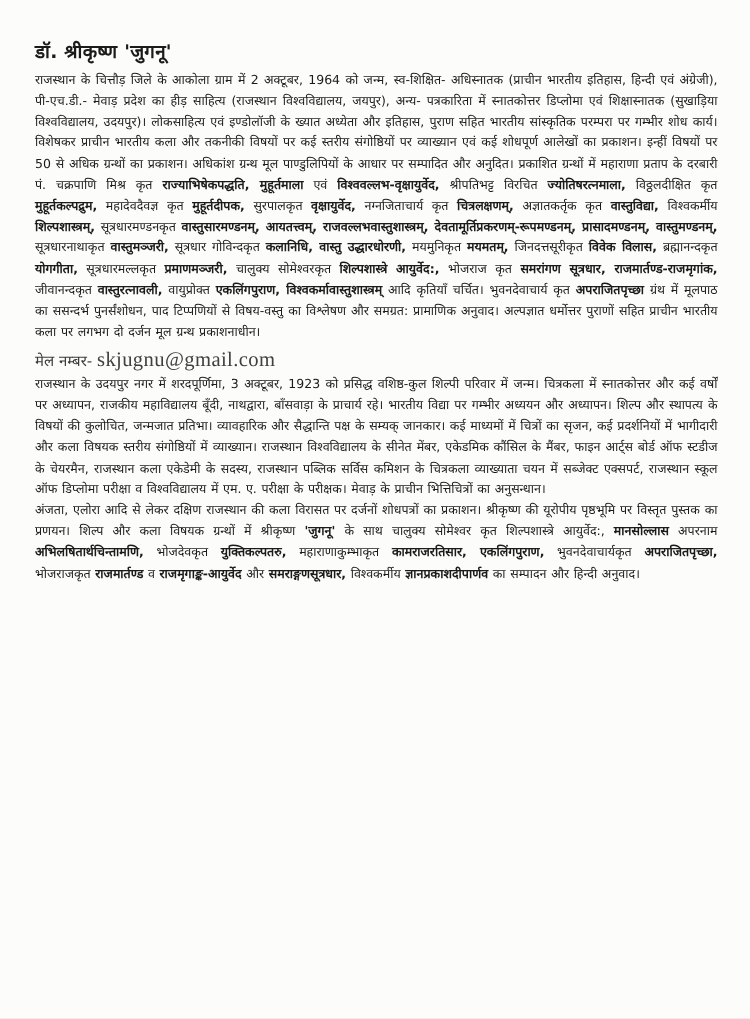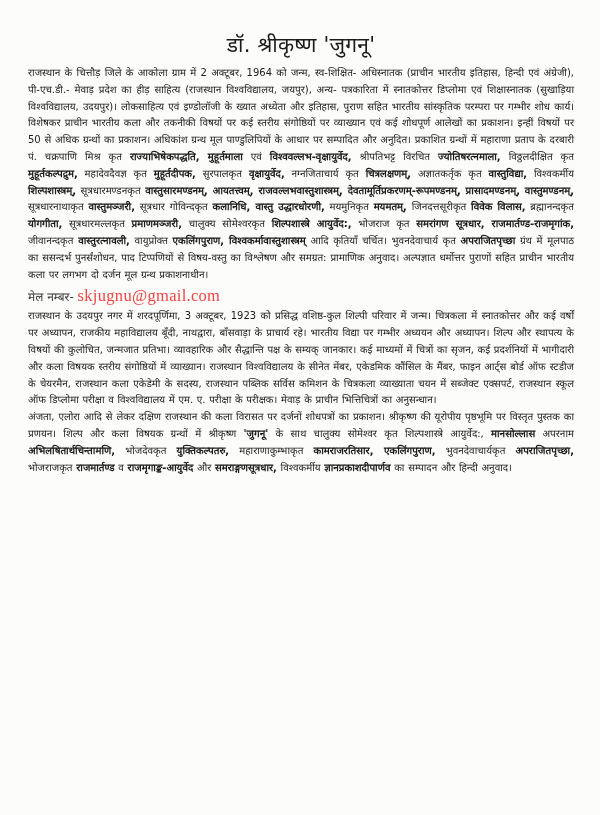--- a/index.html
+++ b/index.html
@@ -14,23 +14,23 @@
     margin: 0 auto;
     background: #fcfcfa;
     color: #1b1b1b;
     box-sizing: border-box;
     padding: 30px 26px 0 28px;
     overflow: hidden;
     font-family: "DejaVu Sans", sans-serif;
     box-shadow: 0 0 4px rgba(0,0,0,0.15);
   }
   .bio-heading {
-    text-align: center;
-    font-size: 21px;
-    font-weight: 400;
+    text-align: left;
+    font-size: 15px;
+    font-weight: 700;
     margin: 0 0 7px 0;
     letter-spacing: 0.2px;
   }
   .bio-heading.second {
     margin: 5px 0 6px 0;
   }
   .bio-text {
     margin: 0;
     text-align: justify;
     font-size: 10px;
@@ -41,21 +41,21 @@
     font-weight: 700;
   }
   .email-line {
     margin: 3px 0 2px 0;
     font-size: 12px;
     color: #3a3a38;
   }
   .email-line .email-addr {
     font-family: "Liberation Serif", "DejaVu Serif", serif;
     font-size: 16.5px;
-    color: #ef4444;
+    color: #404040;
     letter-spacing: 0.3px;
   }
 </style>
 </head>
 <body>
 
 <div class="page">
 
   <h1 class="bio-heading">डॉ. श्रीकृष्ण 'जुगनू'</h1>
 

